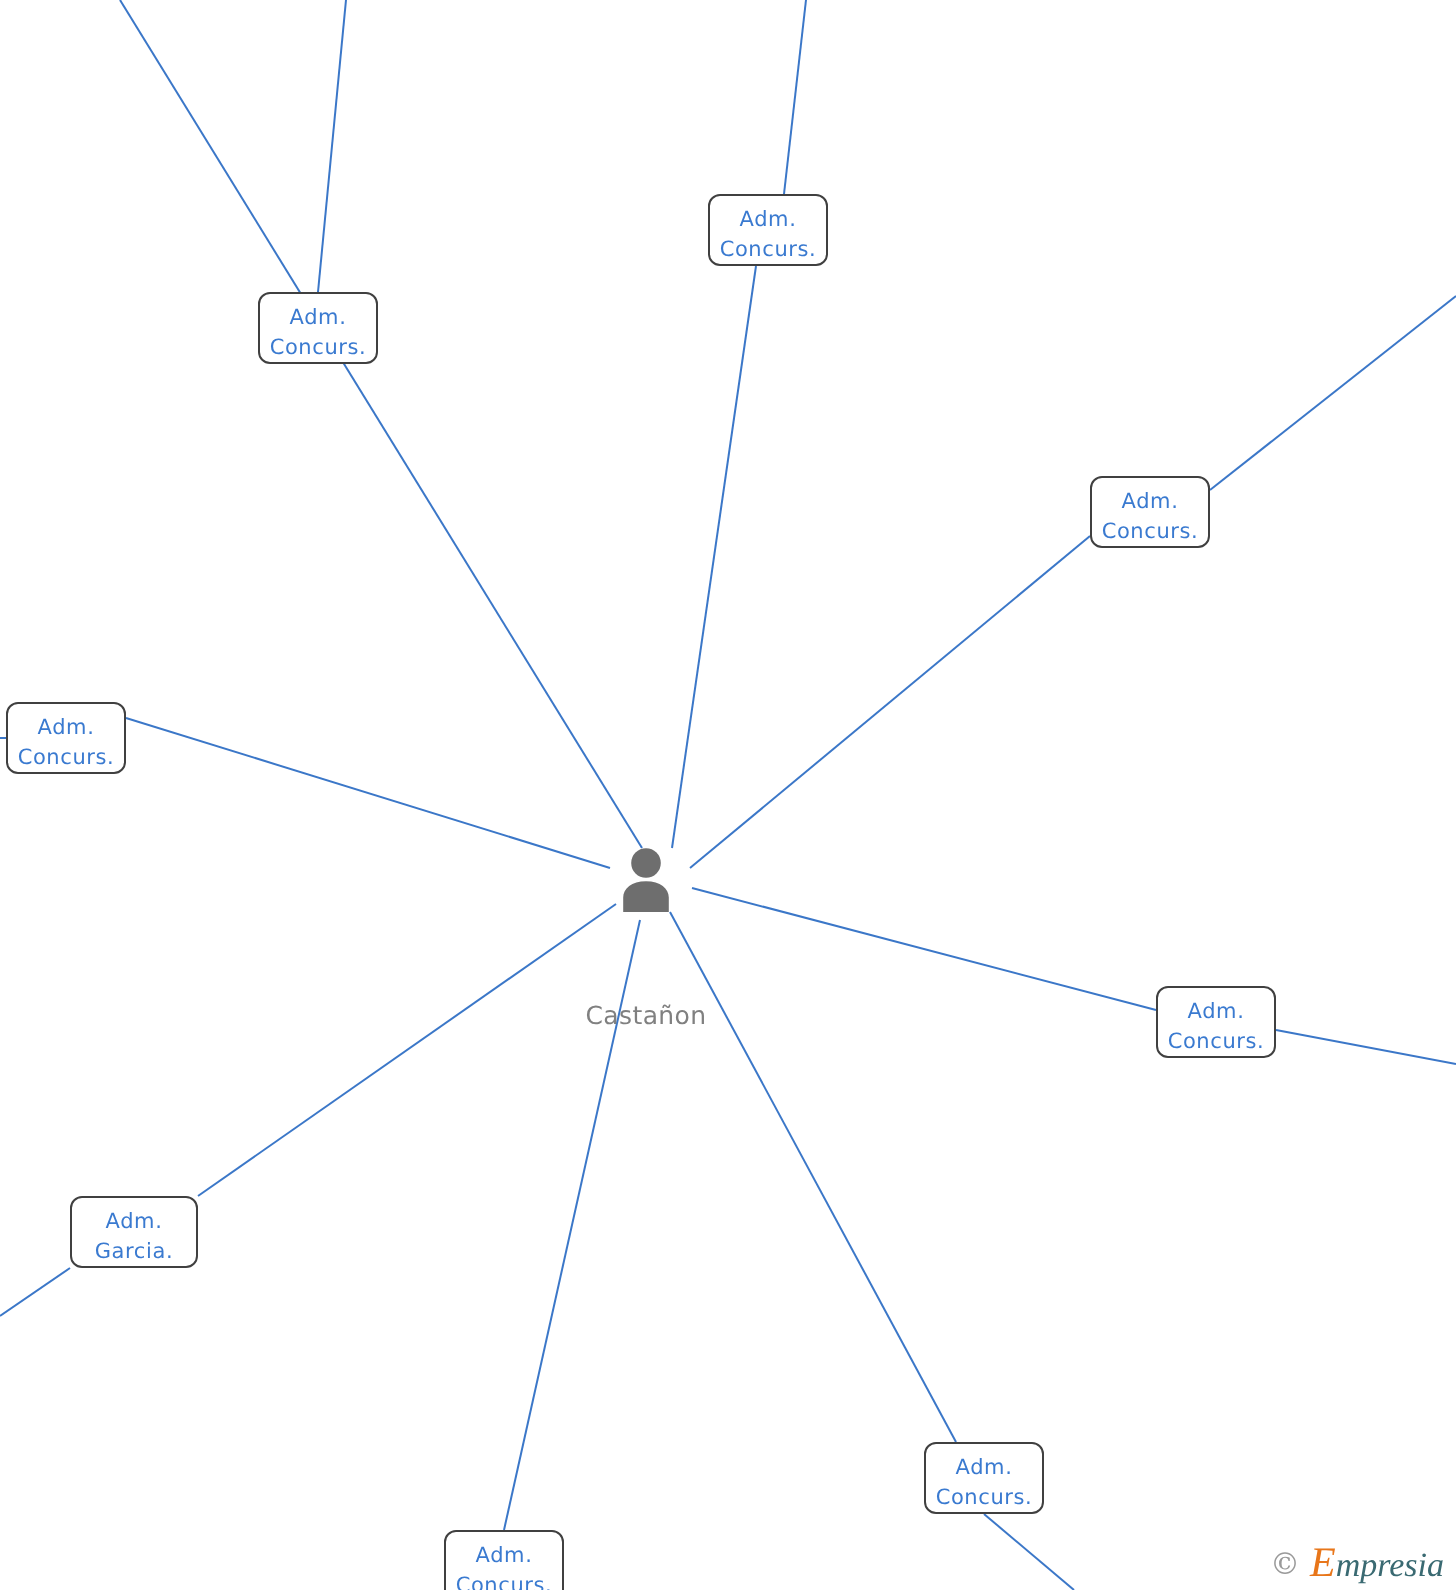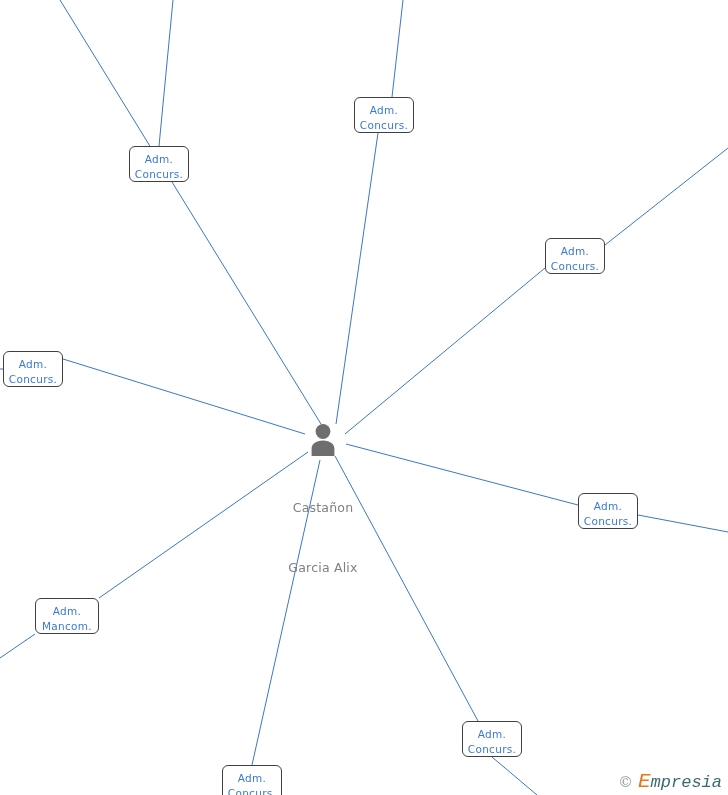--- a/index.html
+++ b/index.html
@@ -72,21 +72,21 @@
     align-items: center;
     gap: 5px;
   }
   #watermark-copyright {
     color: #9a9a9a;
     font-family: "DejaVu Serif", serif;
     font-size: 15px;
     line-height: 15px;
   }
   #watermark-wordmark {
-    font-family: Liberation Mono, monospace;
+    font-family: Liberation Serif, serif;
     font-size: 17px;
     font-style: italic;
     line-height: 17px;
     color: #3a6a72;
   }
   #watermark-wordmark .brand-initial {
     color: #e8761a;
     font-size: 21px;
   }
 </style>
@@ -129,40 +129,39 @@
       <div class="node-box" style="left: 3px; top: 351px; width: 60px; height: 36px;">
         <span class="nline">Adm.</span>
         <span class="nline">Concurs.</span>
       </div>
       <div class="node-box" style="left: 578px; top: 493px; width: 60px; height: 36px;">
         <span class="nline">Adm.</span>
         <span class="nline">Concurs.</span>
       </div>
       <div class="node-box" style="left: 35px; top: 598px; width: 64px; height: 36px;">
         <span class="nline">Adm.</span>
-        <span class="nline">Mancom.</span>
+        <span class="nline">Garcia.</span>
       </div>
       <div class="node-box" style="left: 462px; top: 721px; width: 60px; height: 36px;">
         <span class="nline">Adm.</span>
         <span class="nline">Concurs.</span>
       </div>
       <div class="node-box" style="left: 222px; top: 765px; width: 60px; height: 36px;">
         <span class="nline">Adm.</span>
         <span class="nline">Concurs.</span>
       </div>
     </div>
 
   <div id="center-node" style="left: 243px; top: 422px;">
     <svg id="center-icon" width="34" height="34" viewBox="0 0 34 34">
       <circle cx="17" cy="9.5" r="7.4" fill="#6e6e6e"></circle>
       <path d="M17 18.6 c-7.2 0 -11.4 3.6 -11.4 8.2 v7.2 h22.8 v-7.2 c0 -4.6 -4.2 -8.2 -11.4 -8.2 z" fill="#6e6e6e"></path>
     </svg>
     <span id="center-label">
         <span class="cline">Castañon</span>
-        <span class="cline">Garcia Alix</span>
       </span>
   </div>
 
   <div id="watermark">
     <span id="watermark-copyright">©</span>
     <span id="watermark-wordmark">
       <span class="brand-initial">E</span><span>mpresia</span>
     </span>
   </div>
 

